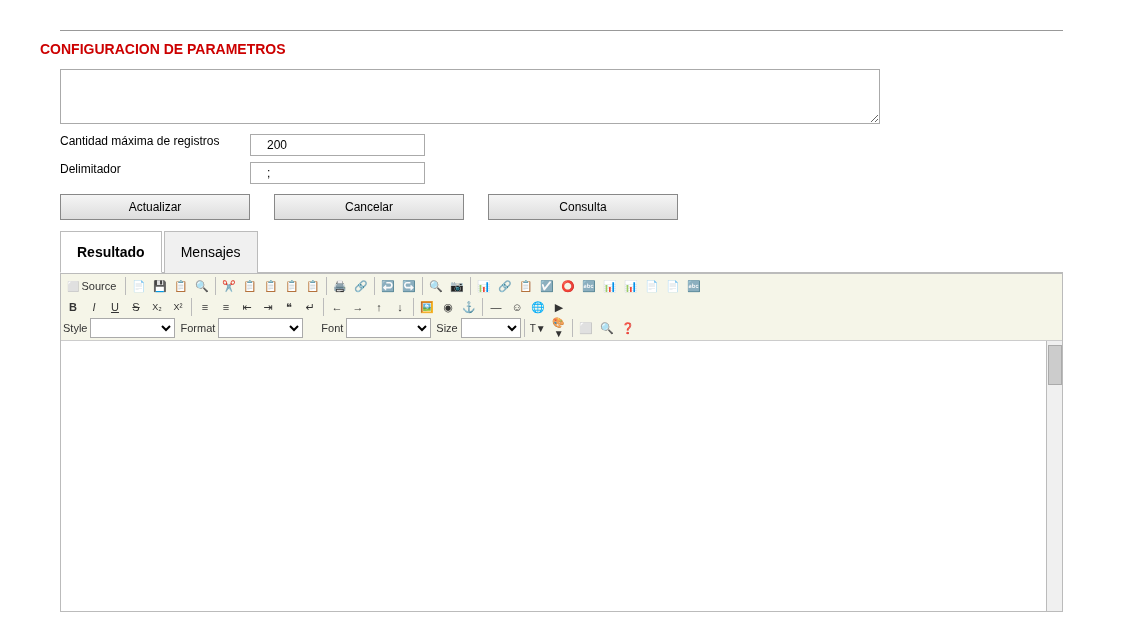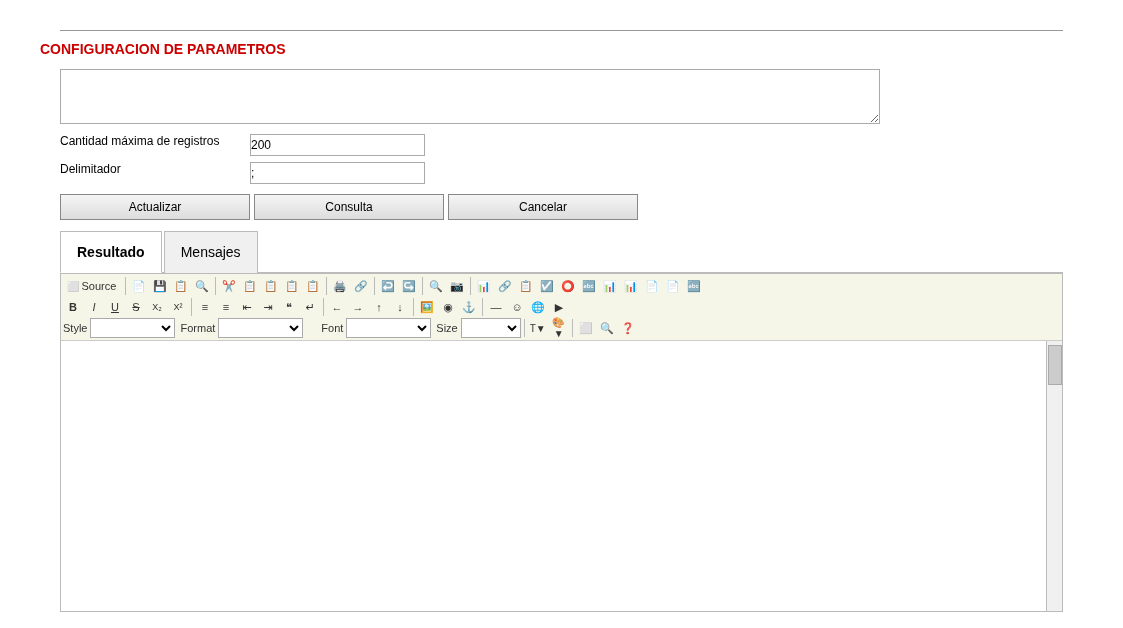--- a/index.html
+++ b/index.html
@@ -40,26 +40,26 @@
     }
     .form-label {
       width: 190px;
       font-size: 12px;
       color: #000;
     }
     .form-input {
       width: 175px;
       height: 22px;
       border: 1px solid #aaa;
-      padding: 2px 0;
+      padding: 2px 16px;
       font-size: 12px;
     }
     .button-row {
       display: flex;
-      gap: 4px;
+      gap: 24px;
       margin: 10px 0;
     }
     .btn {
       width: 190px;
       height: 26px;
       border: 1px solid #888;
       background: linear-gradient(to bottom, #f5f5f5, #ddd);
       font-size: 12px;
       cursor: pointer;
       text-align: center;
@@ -190,22 +190,22 @@
     <input class="form-input" type="text" value="200" style="">
   </div>
 
   <div class="form-row">
     <span class="form-label">Delimitador</span>
     <input class="form-input" type="text" value=";" style="">
   </div>
 
   <div class="button-row">
     <button class="btn">Actualizar</button>
+    <button class="btn">Cancelar</button>
     <button class="btn">Consulta</button>
-    <button class="btn">Cancelar</button>
   </div>
 
   <div>
     <div class="tabs-header">
       <div class="tab active">
         <span>Resultado</span>
       </div>
       <div class="tab">
         <span>Mensajes</span>
       </div>

